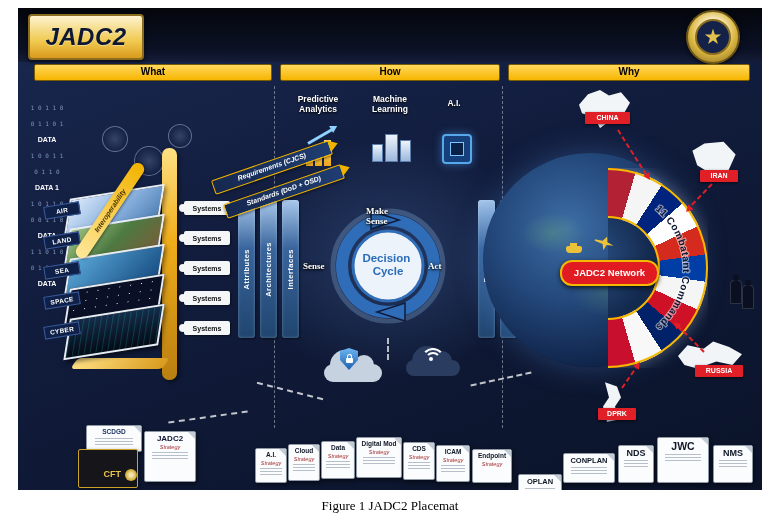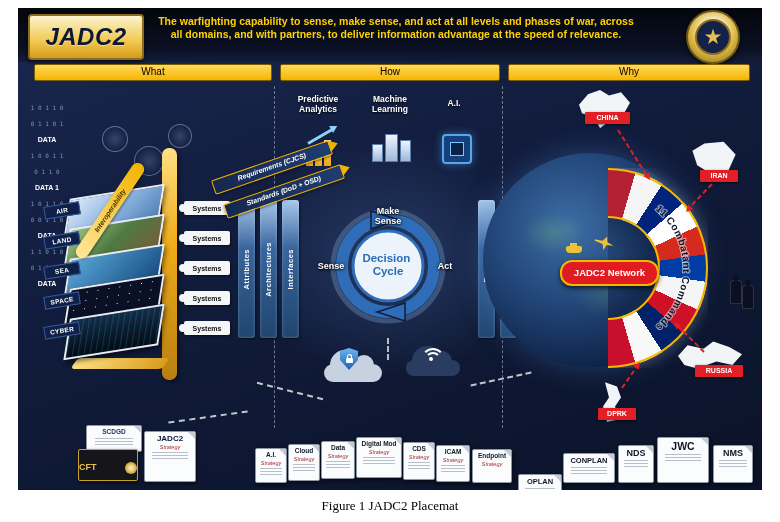--- a/index.html
+++ b/index.html
@@ -20,21 +20,21 @@
     line-height:1.28;text-align:center;}
   .seal{position:absolute;left:668px;top:2px;width:50px;height:50px;border-radius:50%;
     background:radial-gradient(circle at 50% 38%,#f8eecb 0 28%,#ddb945 55%,#9a7a22 90%);
     border:2px solid #6e5716;box-shadow:0 2px 5px rgba(0,0,0,.7);display:flex;align-items:center;justify-content:center;}
   .seal .ring2{width:32px;height:32px;border-radius:50%;background:#14224a;border:2px solid #8a6d1f;
     display:flex;align-items:center;justify-content:center;}
   .seal .star{width:17px;height:17px;background:#e3c14f;
     clip-path:polygon(50% 0%,61% 35%,98% 35%,68% 57%,79% 91%,50% 70%,21% 91%,32% 57%,2% 35%,39% 35%);}
   
   .colbar{position:absolute;top:56px;height:15px;background:linear-gradient(180deg,#ffd95e,#f7b500);
-    border:1px solid #7a5d00;color:#000;font-weight:normal;font-size:10px;line-height:13px;text-align:center;border-radius:2px;}
+    border:1px solid #7a5d00;color:#000;font-weight:bold;font-size:10px;line-height:13px;text-align:center;border-radius:2px;}
   .sep{position:absolute;top:78px;height:342px;border-left:1px dashed rgba(255,255,255,.4);}
   
   .datacol{position:absolute;left:10px;top:96px;width:38px;display:flex;flex-direction:column;gap:9px;align-items:center;
     font-family:"DejaVu Sans Mono",monospace;color:#7d93b8;font-size:6px;}
   .datacol .strong{color:#fff;font-weight:bold;font-size:7px;font-family:"Liberation Sans",sans-serif;}
   .emb{position:absolute;border:1px solid rgba(190,205,235,.45);border-radius:50%;
     background:radial-gradient(circle, rgba(150,170,210,.25), transparent 70%);}
   .ribbon-io{position:absolute;left:36px;top:196px;width:112px;height:13px;
     background:linear-gradient(90deg,#ffe79a,#f2b300);border-radius:7px;color:#4a3300;
     font-style:italic;font-weight:bold;font-size:7px;line-height:13px;text-align:center;
@@ -59,21 +59,21 @@
   .sys::before{content:"";position:absolute;left:-5px;top:3px;width:8px;height:8px;background:#f4f6f8;border-radius:50%;}
   
   .doc{position:absolute;background:#fbfcfe;border:1px solid #8f99a6;border-radius:2px;
     box-shadow:1px 2px 4px rgba(0,0,0,.55);display:flex;flex-direction:column;align-items:center;gap:1px;
     padding-top:3px;overflow:hidden;z-index:4;}
   .doc::before{content:"";position:absolute;top:0;right:0;width:7px;height:7px;background:#c4ccd6;
     clip-path:polygon(0 0,100% 100%,100% 0);}
   .doc .t{font-weight:bold;color:#101826;text-align:center;line-height:1.05;font-size:6.5px;}
   .doc .s{font-style:italic;font-size:5.5px;color:#a33333;}
   .doc .lines{width:72%;height:9px;background:repeating-linear-gradient(180deg,#b6bfca 0 1px,transparent 1px 3px);margin-top:1px;}
-  .doc.dark{background:#15151a;border-color:#c9a227;flex-direction:row;gap:4px;padding-top:6px;align-items:center;justify-content:space-between;}
+  .doc.dark{background:#15151a;border-color:#c9a227;flex-direction:row;gap:4px;padding-top:13px;align-items:center;justify-content:flex-end;}
   .doc.dark::before{display:none;}
   .doc.dark .t{color:#e8c24a;font-size:9px;}
   .seal-mini{width:12px;height:12px;border-radius:50%;background:radial-gradient(circle,#f3e3ac 20%,#c9a227 70%,#8a6d1f);}
   
   .howlabel{position:absolute;color:#fff;font-weight:bold;font-size:8.5px;line-height:1.2;text-align:center;
     text-shadow:0 1px 2px #000;}
   .chart{position:absolute;left:288px;top:124px;width:36px;height:34px;display:flex;align-items:flex-end;}
   .chart b{display:block;width:7px;background:linear-gradient(180deg,#ffe285,#eda61a);margin-right:2px;}
   .chart .arr{position:absolute;left:2px;top:10px;width:28px;height:3px;background:#8fd2ff;
     transform:rotate(-30deg);transform-origin:left center;}
@@ -90,22 +90,22 @@
   .banner::after{content:"";position:absolute;right:-9px;top:-1px;border-left:9px solid #f0b400;
     border-top:6.5px solid transparent;border-bottom:6.5px solid transparent;}
   .vrib{position:absolute;width:17px;height:138px;top:192px;border-radius:3px;
     background:linear-gradient(180deg,#a8c8ec,#39659c 35%,#20456f);
     box-shadow:1px 1px 2px rgba(0,0,0,.5), inset 0 0 3px rgba(255,255,255,.3);
     display:flex;align-items:center;justify-content:center;}
   .vrib span{writing-mode:vertical-rl;transform:rotate(180deg);color:#fff;font-weight:bold;font-size:7.5px;
     letter-spacing:.5px;white-space:nowrap;}
   .cyc{position:absolute;z-index:2;}
   .cyc text{font-weight:bold;font-size:11.5px;fill:#2b6cb8;font-family:"Liberation Sans",sans-serif;}
-  .cyc-label{position:absolute;color:#fff;font-weight:bold;font-size:9px;line-height:1.1;text-align:center;
-    text-shadow:0 1px 2px #000,0 0 4px rgba(0,0,0,.8);z-index:3;}
+  .cyc-label{position:absolute;color:#fff;font-weight:bold;font-size:9px;line-height:1.1;text-align:left;
+    text-shadow:0 1px 2px #000,0 0 4px rgba(0,0,0,.8);z-index:3;font-family:Liberation Serif, serif;}
   .cloud{position:absolute;background:#c7d2e0;border-radius:10px;z-index:2;}
   .cloud::before,.cloud::after{content:"";position:absolute;background:inherit;border-radius:50%;}
   .cloud::before{width:30px;height:30px;left:6px;top:-14px;}
   .cloud::after{width:20px;height:20px;right:8px;top:-9px;}
   .cloud.dark{background:#2b3c61;}
   .shield{position:absolute;width:18px;height:22px;background:linear-gradient(180deg,#6db5f2,#1d5fae);
     clip-path:polygon(50% 0,100% 14%,100% 55%,50% 100%,0 55%,0 14%);
     display:flex;align-items:center;justify-content:center;z-index:3;}
   .shield .lk{position:relative;width:7px;height:5px;background:#fff;border-radius:1px;margin-top:2px;}
   .shield .lk::before{content:"";position:absolute;left:1px;top:-4px;width:3px;height:4px;border:1.5px solid #fff;
@@ -165,21 +165,20 @@
 </style>
 </head>
 <body>
 
 <div class="poster">
 
   <div class="header">
     <div class="logo-box">
       <span>JADC2</span>
     </div>
-    <div class="mission">The warfighting capability to sense, make sense, and act at all levels and phases of war, across all domains, and with partners, to deliver information advantage at the speed of relevance.</div>
     <div class="seal">
       <div class="ring2">
         <div class="star"></div>
       </div>
     </div>
   </div>
 
   <div class="colbar" style="left:16px;width:236px">What</div>
   <div class="colbar" style="left:490px;width:240px">Why</div>
   <div class="colbar" style="left:262px;width:218px">How</div>
@@ -287,21 +286,21 @@
     <circle cx="65" cy="65" r="46" fill="none" stroke="#2f6db8" stroke-width="12"></circle>
     <polygon points="48,10 48,28 76,19" fill="#2f6db8" stroke="#101b3a" stroke-width="1.5"></polygon>
     <polygon points="82,102 82,120 54,111" fill="#2f6db8" stroke="#101b3a" stroke-width="1.5"></polygon>
     <circle cx="65" cy="65" r="35" fill="#edf3fa" stroke="#2f6db8" stroke-width="3"></circle>
     <text x="65" y="61" text-anchor="middle">
       <tspan x="65">Decision</tspan>
       <tspan x="65" dy="13">Cycle</tspan>
     </text>
   </svg>
   <div class="cyc-label" style="left:348px;top:199px;width:44px">Make Sense</div>
-  <div class="cyc-label" style="left:292px;top:254px;width:42px">Sense</div>
+  <div class="cyc-label" style="left:285px;top:254px;width:42px">Sense</div>
   <div class="cyc-label" style="left:410px;top:254px;width:34px">Act</div>
 
   <div class="dash" style="left:150px;top:408px;width:80px;transform:rotate(-8deg)"></div>
   <div class="dash" style="left:238px;top:382px;width:68px;transform:rotate(14deg)"></div>
   <div class="dash" style="left:452px;top:370px;width:62px;transform:rotate(-12deg)"></div>
   <div class="dashv" style="left:369px;top:330px;height:22px"></div>
 
   <div class="cloud" style="left:306px;top:356px;width:58px;height:18px"></div>
   <div class="shield" style="left:322px;top:340px">
       <i class="lk"></i>

